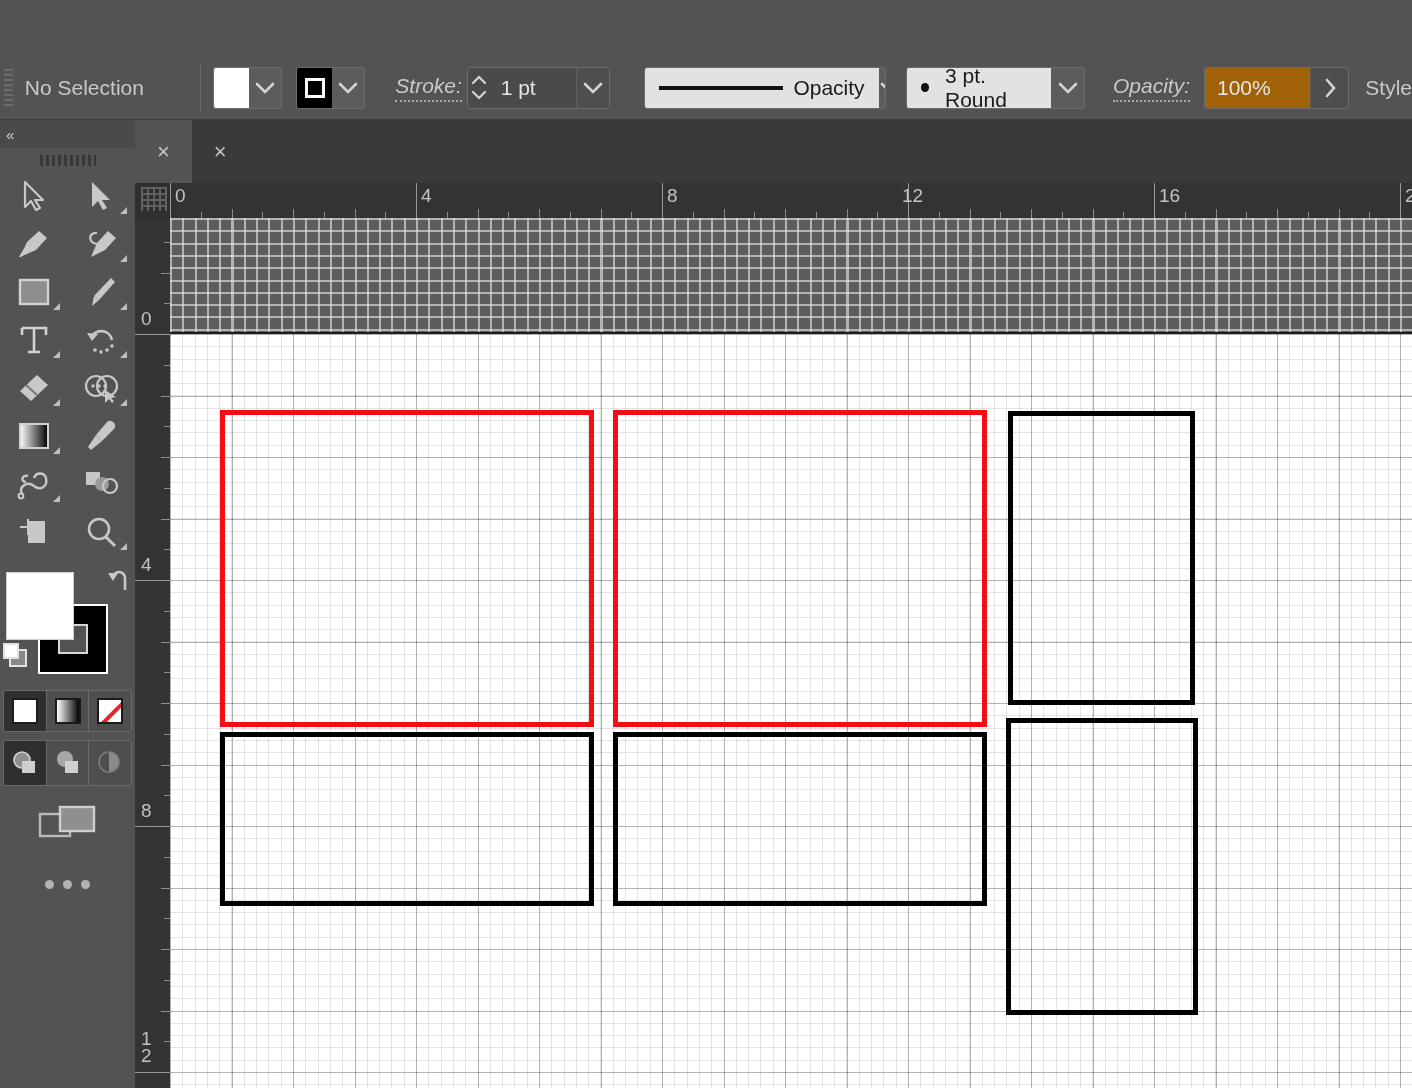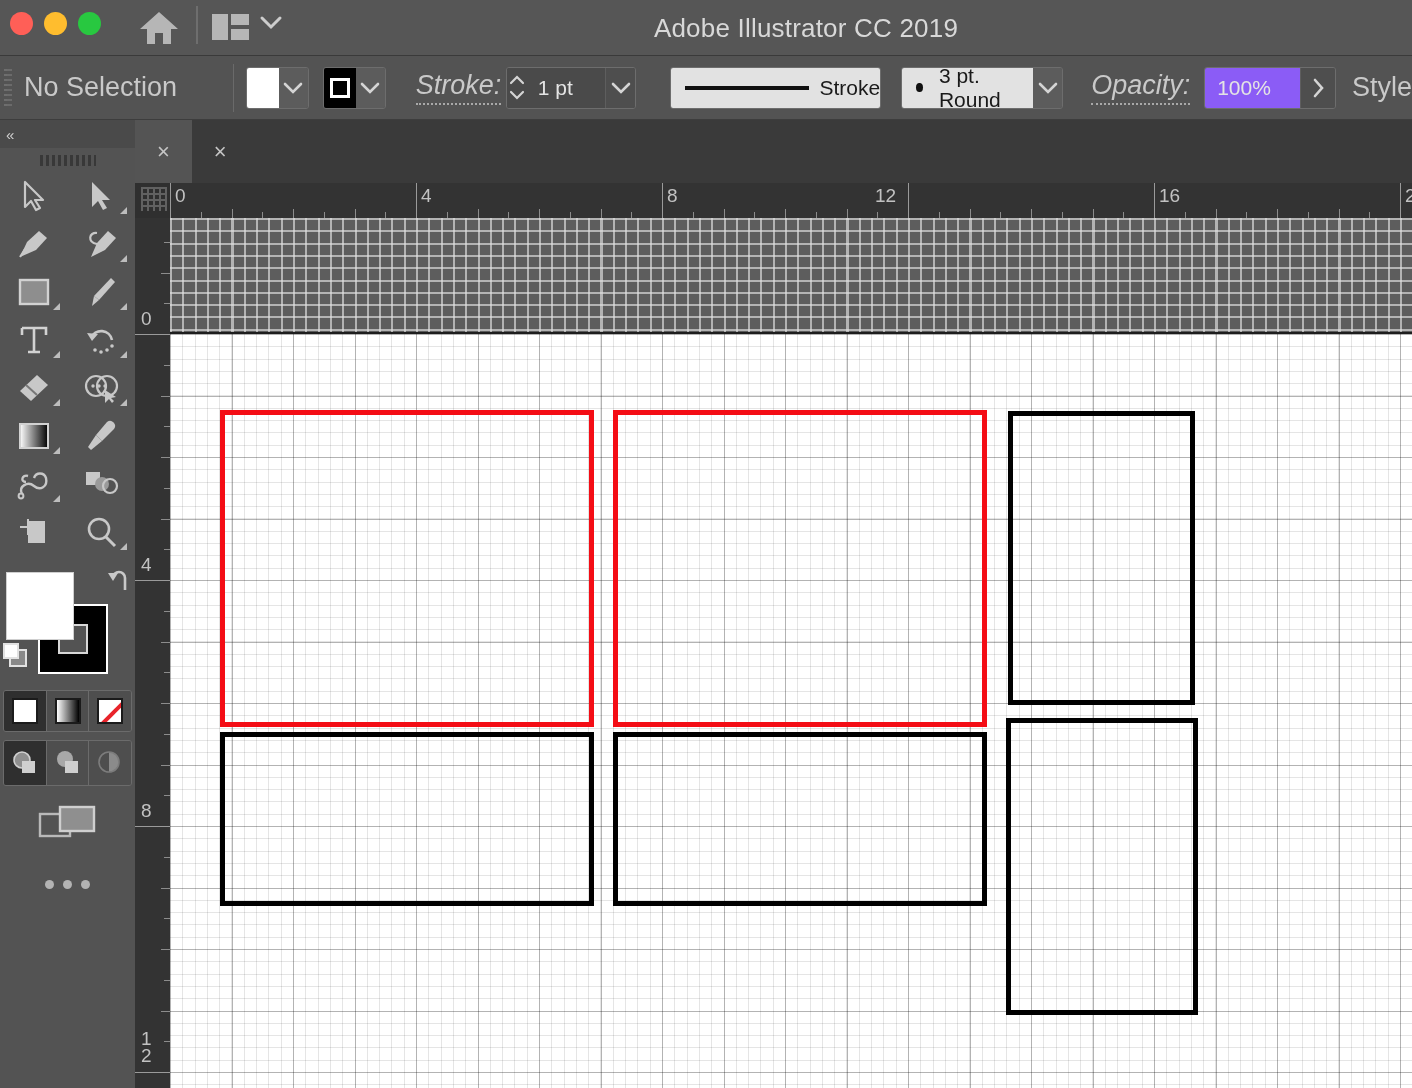--- a/index.html
+++ b/index.html
@@ -44,21 +44,21 @@
     position: absolute; left: 0; top: 56px; width: 1412px; height: 64px;
     background: #535353; border-bottom: 1px solid #3d3d3d;
     display: flex; align-items: center;
   }
   .grip { width: 10px; height: 38px; margin-left: 4px; margin-right: 4px;
     background-image: repeating-linear-gradient(to bottom, #6b6b6b 0 2px, transparent 2px 5px);
     background-size: 3px 5px; background-repeat: repeat;
   }
   .grip i { display: block; width: 3px; height: 38px;
     background-image: repeating-linear-gradient(to bottom, #6e6e6e 0 2px, transparent 2px 5px); }
-  .cb-label { color: #c9c9c9; font-size: 27px; white-space: nowrap; }
+  .cb-label { color: #c9c9c9; font-size: 21px; white-space: nowrap; }
   .cb-sep { width: 1px; height: 48px; background: #6a6a6a; margin: 0 12px; }
 
   .swatch-group { display: flex; align-items: stretch; height: 42px;
     border: 1px solid #6d6d6d; border-radius: 3px; overflow: hidden; }
   .swatch { width: 40px; height: 40px; display:flex; align-items:center; justify-content:center; }
   .swatch-fill { background: #fff; }
   .swatch-stroke { background: #000; }
   .sw-inner { width: 20px; height: 20px; border: 3px solid #fff; background: #000; }
   .dd-btn { width: 36px; height: 40px; background: #5c5c5c;
     display: flex; align-items: center; justify-content: center; }
@@ -79,21 +79,21 @@
     border: 1px solid #6d6d6d; border-radius: 3px; overflow: hidden; }
   .light-face { background: #e2e2e2; color: #1a1a1a; font-size: 21px;
     display:flex; align-items:center; gap:10px; padding: 0 14px; height: 40px; }
   .prof-line { width: 124px; height: 4px; background: #111; }
   .dot-brush { width: 9px; height: 9px; border-radius: 50%; background: #111; margin-right: 6px;}
   .light-dd { width: 38px; height: 40px; background: #5c5c5c; display:flex;
     align-items:center; justify-content:center; }
 
   .opacity-box { display:flex; align-items:stretch; height: 42px;
     border: 1px solid #6d6d6d; border-radius: 3px; overflow: hidden; }
-  .opacity-val { width: 118px; height: 40px; background: #8b5cf6; color: #e4e4e4;
+  .opacity-val { width: 118px; height: 40px; background: #a16207; color: #e4e4e4;
     font-size: 21px; display:flex; align-items:center; padding-left: 12px; }
   .opacity-arrow { width: 44px; height: 40px; background: #4e4e4e;
     display:flex; align-items:center; justify-content:center; border-left:1px solid #5e5e5e;}
 
   
   .tabbar { position: absolute; left: 135px; top: 120px; width: 1277px; height: 63px;
     background: #3a3a3a; display: flex; align-items: stretch; }
   .tab { display: flex; align-items: center; gap: 18px; padding: 0 22px;
     color: #e6e6e6; font-size: 21px; font-weight: bold; white-space: nowrap; }
   .tab-active { background: #545454; }
@@ -189,46 +189,20 @@
     pointer-events:none;
   }
   .artboard-edge { position:absolute; left:0; width:1242px; height:2px; background:#1d1d1d; }
   .shape { position:absolute; background:transparent; }
 </style>
 </head>
 <body>
 
 <div id="app">
 
-  <div class="titlebar">
-    <div class="traffic">
-      <span class="tl tl-red"></span>
-      <span class="tl tl-yel"></span>
-      <span class="tl tl-grn"></span>
-    </div>
-
-    <div class="home-icon">
-      <svg width="42" height="40" viewBox="0 0 42 40">
-        <path d="M21 4 L40 21 L33 21 L33 36 L25 36 L25 25 L17 25 L17 36 L9 36 L9 21 L2 21 Z" fill="#b6b6b6"></path>
-      </svg>
-    </div>
-    <div class="tb-sep"></div>
-    <div class="arrange-icon">
-      <span class="arr-a"></span>
-        <span class="arr-b"></span>
-        <span class="arr-c"></span>
-    </div>
-    <div class="chev-title">
-      <svg width="26" height="18" viewBox="0 0 26 18">
-          <path d="M4 4 L13 13 L22 4" stroke="#cdcdcd" stroke-width="3" fill="none" stroke-linecap="round"></path>
-        </svg>
-    </div>
-
-    <div class="app-title">Adobe Illustrator CC 2019</div>
-  </div>
 
   <div class="controlbar">
     <div class="grip">
         <i></i>
       </div>
     <div class="cb-label" style="margin-left:8px;">No Selection</div>
     <div class="cb-sep" style="margin-left:56px;"></div>
 
     <div class="swatch-group">
       <div class="swatch swatch-fill"></div>
@@ -265,21 +239,21 @@
       <div class="field-dd">
         <svg width="22" height="14" viewBox="0 0 22 14">
             <path d="M3 3 L11 11 L19 3" stroke="#d4d4d4" stroke-width="2.6" fill="none" stroke-linecap="round"></path>
           </svg>
       </div>
     </div>
 
     <div class="light-combo" style="margin-left:34px;">
       <div class="light-face">
         <span class="prof-line"></span>
-        <span>Stroke</span>
+        <span>Opacity</span>
       </div>
       <div class="light-dd">
         <svg width="22" height="14" viewBox="0 0 22 14">
             <path d="M3 3 L11 11 L19 3" stroke="#d4d4d4" stroke-width="2.6" fill="none" stroke-linecap="round"></path>
           </svg>
       </div>
     </div>
 
     <div class="light-combo" style="margin-left:20px;">
       <div class="light-face">
@@ -545,21 +519,21 @@
       <div class="hr-major" style="left: 492px;"></div>
       <div class="hr-lbl" style="left: 497px;">8</div>
       <div class="hr-tick" style="left: 522.75px; height: 6px;"></div>
       <div class="hr-tick" style="left: 553.5px; height: 9px;"></div>
       <div class="hr-tick" style="left: 584.25px; height: 6px;"></div>
       <div class="hr-tick" style="left: 615px; height: 9px;"></div>
       <div class="hr-tick" style="left: 645.75px; height: 6px;"></div>
       <div class="hr-tick" style="left: 676.5px; height: 9px;"></div>
       <div class="hr-tick" style="left: 707.25px; height: 6px;"></div>
       <div class="hr-major" style="left: 738px;"></div>
-      <div class="hr-lbl" style="left: 705px;">12</div>
+      <div class="hr-lbl" style="left: 732px;">12</div>
       <div class="hr-tick" style="left: 768.75px; height: 6px;"></div>
       <div class="hr-tick" style="left: 799.5px; height: 9px;"></div>
       <div class="hr-tick" style="left: 830.25px; height: 6px;"></div>
       <div class="hr-tick" style="left: 861px; height: 9px;"></div>
       <div class="hr-tick" style="left: 891.75px; height: 6px;"></div>
       <div class="hr-tick" style="left: 922.5px; height: 9px;"></div>
       <div class="hr-tick" style="left: 953.25px; height: 6px;"></div>
       <div class="hr-major" style="left: 984px;"></div>
       <div class="hr-lbl" style="left: 989px;">16</div>
       <div class="hr-tick" style="left: 1014.75px; height: 6px;"></div>

